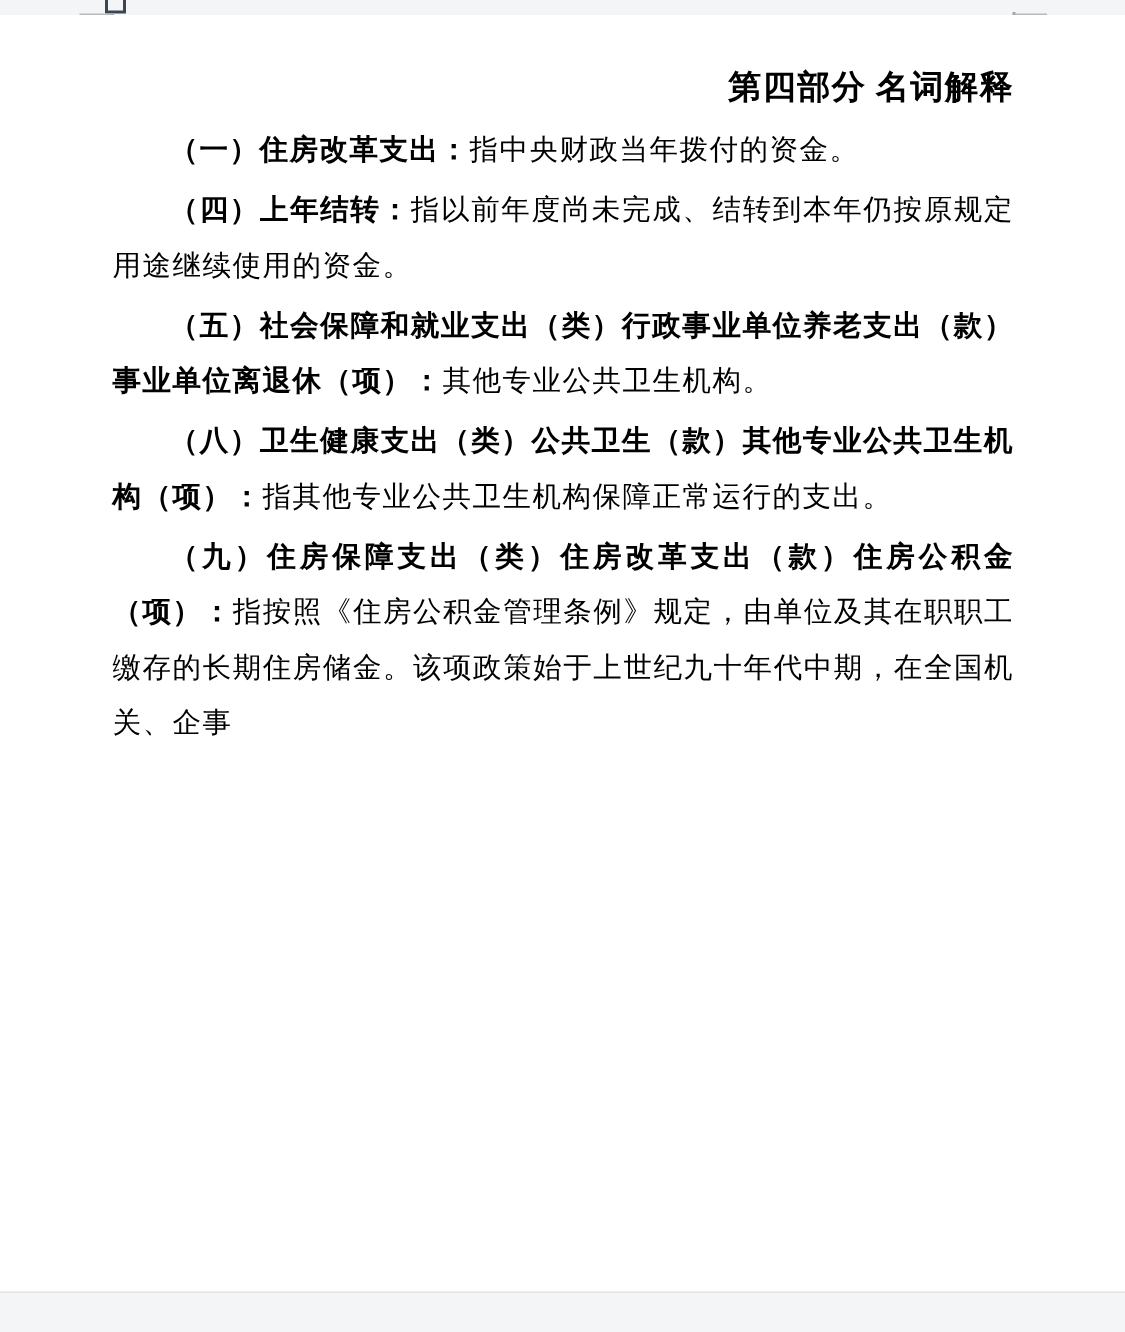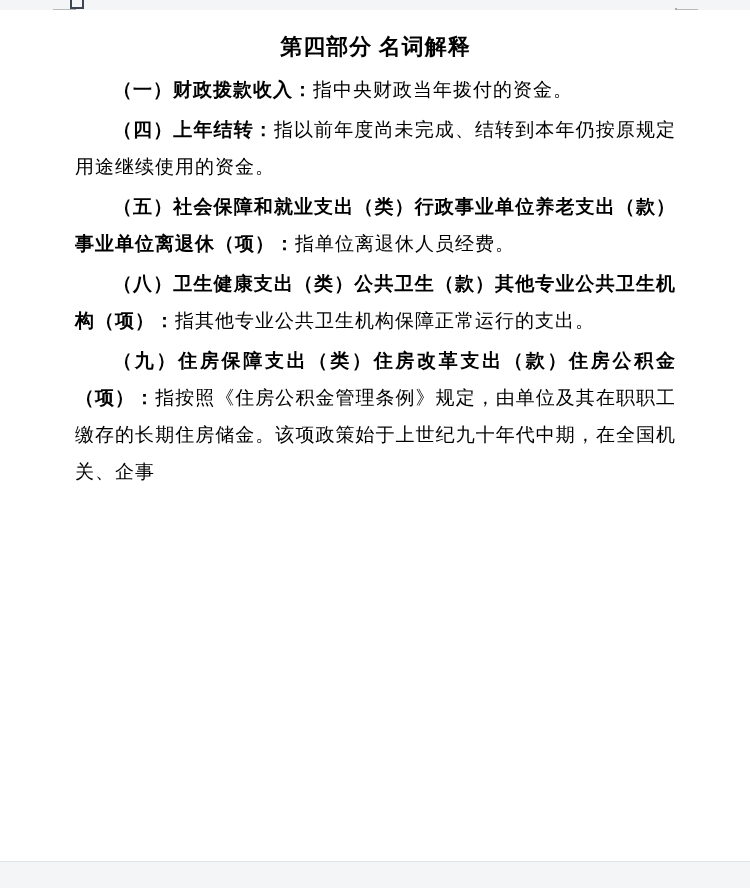--- a/index.html
+++ b/index.html
@@ -20,22 +20,22 @@
   .crop-left{left:53px;}
   .crop-left::after{content:"";position:absolute;right:0;top:0;width:2px;height:3px;background:#a9a9ab;}
   .crop-right{left:675px;}
   .crop-right::after{content:"";position:absolute;left:0;top:-1px;width:2px;height:3px;background:#a9a9ab;}
   .page{
     position:absolute;top:10px;left:0;width:750px;height:852px;
     box-sizing:border-box;padding:22px 74px 0 75px;background:#ffffff;
     overflow:hidden;
   }
   .doc-title{
-    margin:0 0 9px 0;font-size:22px;line-height:30px;font-weight:bold;
-    text-align:center;letter-spacing:1px;
+    margin:11px 0 9px 0;font-size:22px;line-height:30px;font-weight:bold;
+    text-align:right;letter-spacing:1px;
   }
   .para{
     margin:3px 0 0 0;font-size:19px;line-height:37px;
     text-align:justify;text-justify:inter-ideograph;
     text-indent:2em;letter-spacing:1px;word-break:break-all;
   }
   .para b{font-weight:bold;}
   .chrome-bottom{
     position:absolute;left:0;bottom:0;width:750px;height:26px;
     background:#f4f5f6;border-top:1px solid #e2e3e5;
@@ -48,23 +48,23 @@
 
   <div class="chrome-top">
     <span class="anchor-box"></span>
     <span class="crop-mark crop-left"></span>
     <span class="crop-mark crop-right"></span>
   </div>
 
   <div class="page">
     <h1 class="doc-title">第四部分  名词解释</h1>
     <div id="paragraph-list">
-        <p class="para"><b>（一）财政拨款收入：</b><span>指中央财政当年拨付的资金。</span></p>
+        <p class="para"><b>（一）住房改革支出：</b><span>指中央财政当年拨付的资金。</span></p>
         <p class="para"><b>（四）上年结转：</b><span>指以前年度尚未完成、结转到本年仍按原规定用途继续使用的资金。</span></p>
-        <p class="para"><b>（五）社会保障和就业支出（类）行政事业单位养老支出（款）事业单位离退休（项）：</b><span>指单位离退休人员经费。</span></p>
+        <p class="para"><b>（五）社会保障和就业支出（类）行政事业单位养老支出（款）事业单位离退休（项）：</b><span>其他专业公共卫生机构。</span></p>
         <p class="para"><b>（八）卫生健康支出（类）公共卫生（款）其他专业公共卫生机构（项）：</b><span>指其他专业公共卫生机构保障正常运行的支出。</span></p>
         <p class="para"><b>（九）住房保障支出（类）住房改革支出（款）住房公积金（项）：</b><span>指按照《住房公积金管理条例》规定，由单位及其在职职工缴存的长期住房储金。该项政策始于上世纪九十年代中期，在全国机关、企事</span></p>
       </div>
   </div>
 
   <div class="chrome-bottom"></div>
 
 </div>
 
 </body></html>

